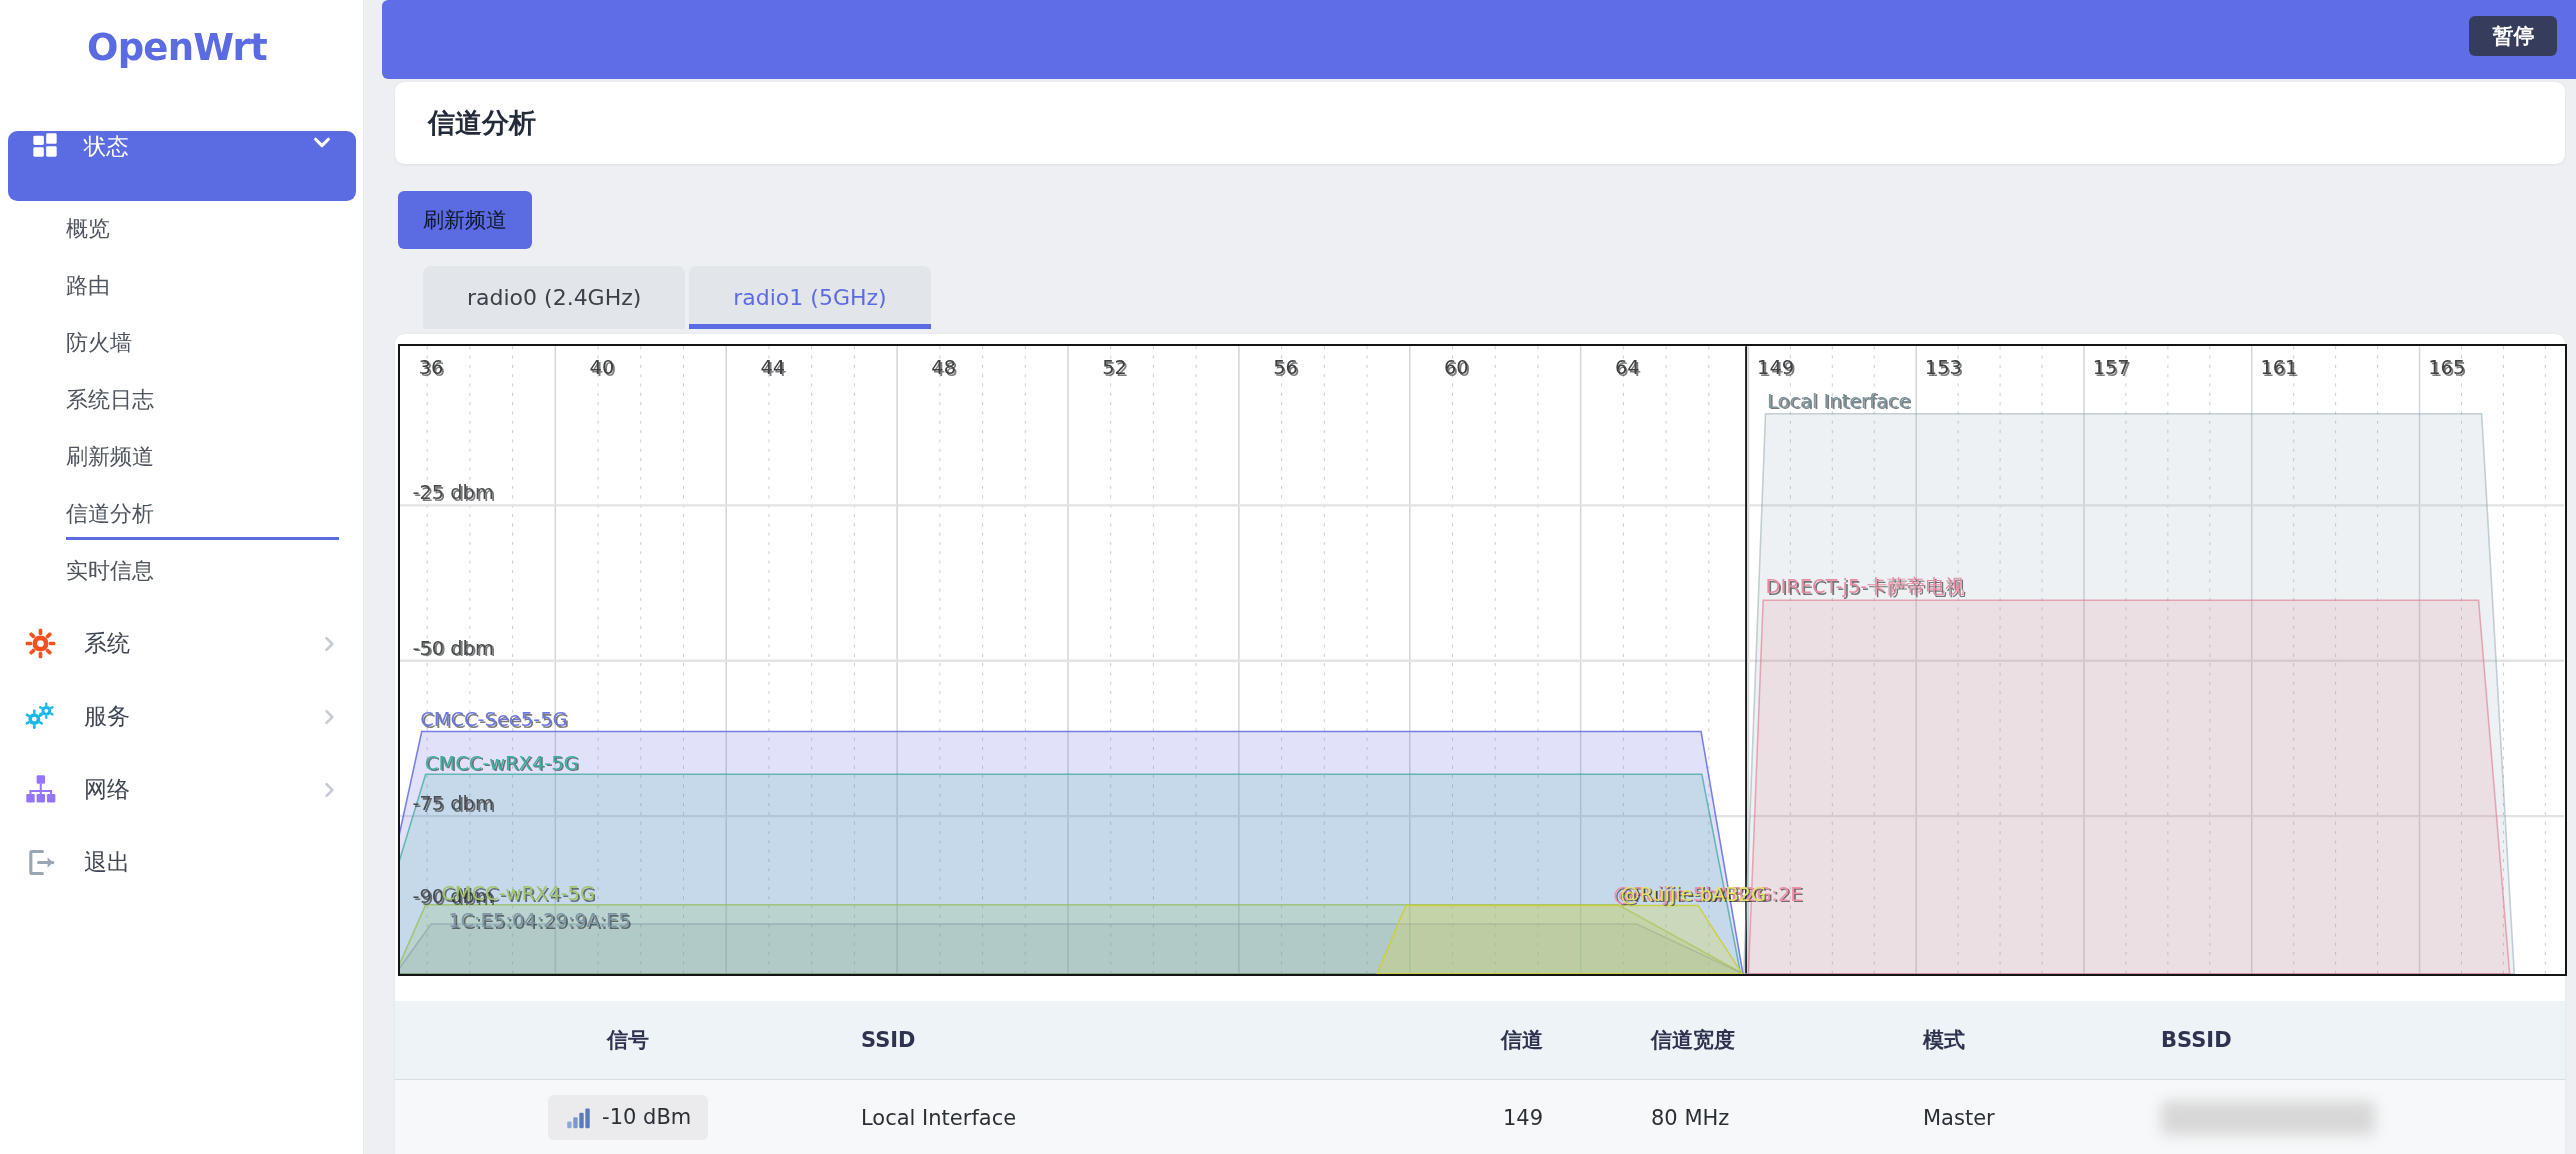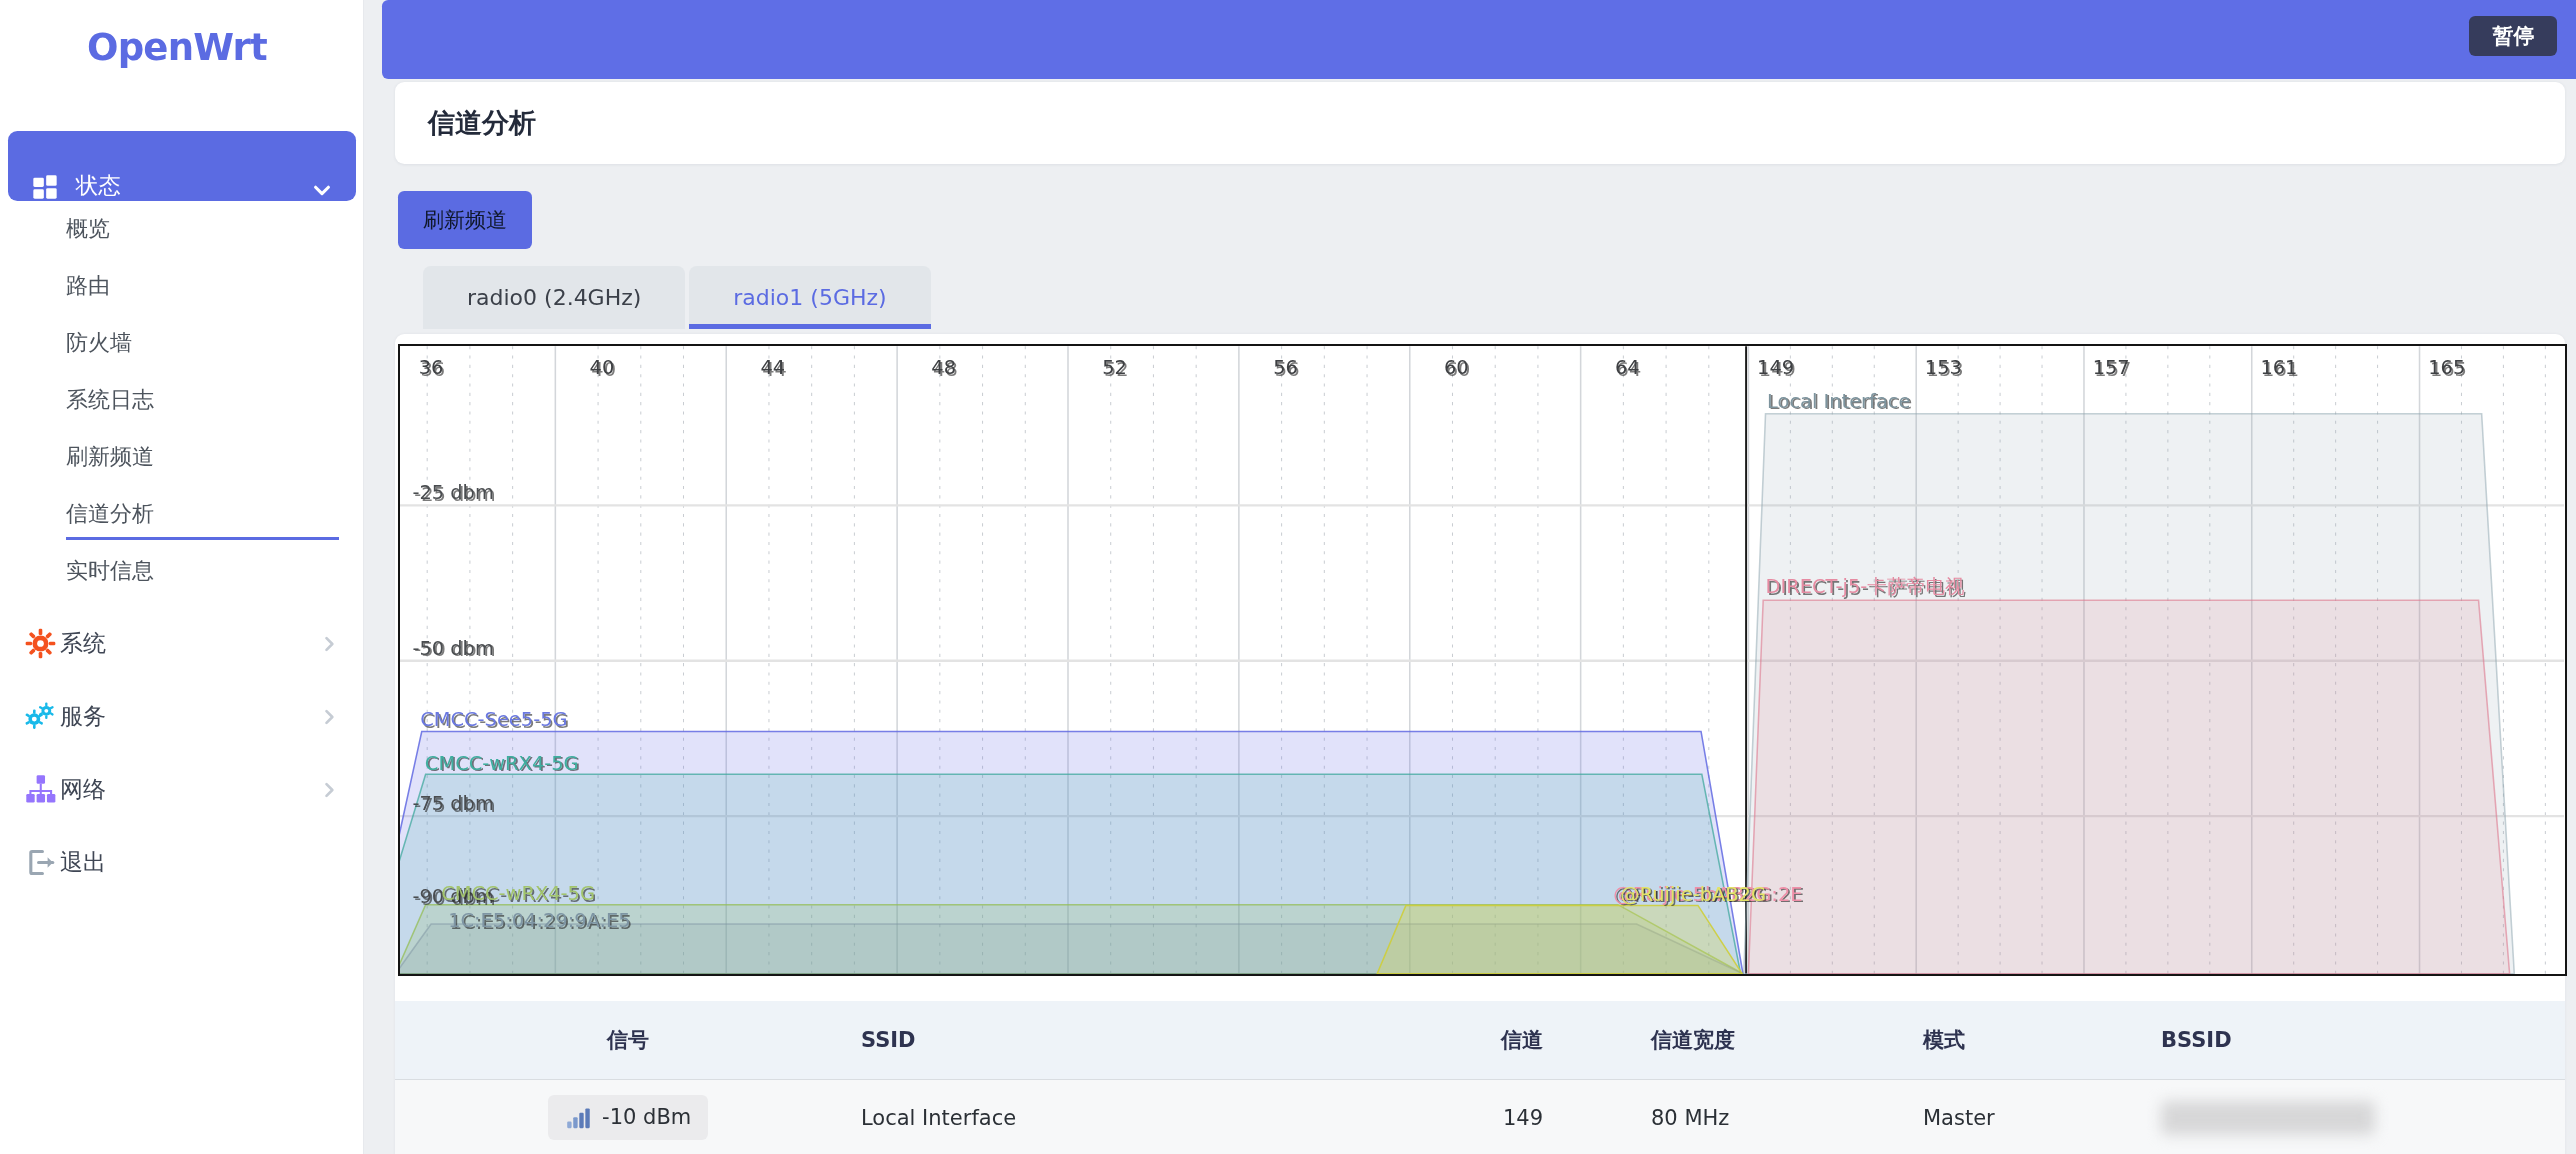--- a/index.html
+++ b/index.html
@@ -2,31 +2,31 @@
 <html style="font-size:12.4px"><head>
 <meta charset="utf-8">
 <style>
   * { margin:0; padding:0; box-sizing:border-box; }
   html,body { width:2576px; height:1154px; }
   body { font-family:"DejaVu Sans","Liberation Sans",sans-serif; background:#edeff2; position:relative; overflow:hidden; }
 
   
   #sidebar { position:absolute; left:0; top:0; width:364px; height:1154px; background:#ffffff; border-right:1.6px solid #e7e9ed; z-index:5; }
   #logo { position:absolute; left:87px; top:26.4px; font-size:37px; font-weight:800; letter-spacing:-0.8px; color:#5b6be2; }
-  .active-item { position:absolute; left:7.8px; top:131px; width:348px; height:70px; background:#5b6be2; border-radius:9.3px; display:flex; align-items:flex-end; color:#fff; cursor:pointer; }
+  .active-item { position:absolute; left:7.8px; top:131px; width:348px; height:70px; background:#5b6be2; border-radius:9.3px; display:flex; align-items:flex-start; color:#fff; cursor:pointer;gap:8px; }
   .active-item .mi { width:28px; height:28px; margin-left:23px; }
   .active-item .lbl { font-size:22.5px; margin-left:17px; }
   .active-item .chev { position:absolute; right:23px; width:22px; height:22px; }
   #submenu { position:absolute; left:0; top:200px; width:364px; }
   .sub-item { position:relative; height:57px; display:flex; align-items:center; padding-left:66px; font-size:22px; color:#4d545d; cursor:pointer; }
   .sub-item .uline { position:absolute; left:66px; bottom:1.6px; width:273px; height:3.1px; background:#5b6be2; }
   #sections { position:absolute; left:0; top:607px; width:364px; }
   .sec-item { position:relative; height:73px; display:flex; align-items:center; cursor:pointer; }
   .sec-item .si { width:31px; height:31px; margin-left:25px; }
-  .sec-item .lbl { font-size:23px; color:#3f4654; margin-left:4px; }
+  .sec-item .lbl { font-size:23px; color:#3f4654; margin-left:28px; }
   .sec-item .chev { position:absolute; right:25px; width:20px; height:20px; color:#c6ccd4; }
 
   
   #topbar { position:absolute; left:382px; top:0; width:2194px; height:79px; background:#5f6ee6; border-radius:6.2px 0 0 6.2px; }
   #pause-btn { position:absolute; right:18.6px; top:15.5px; width:88px; height:40px; background:#363c5c; color:#fff; border:none; border-radius:6.2px; font-size:21px; font-weight:bold; font-family:inherit; cursor:pointer; display:flex; align-items:center; justify-content:center; }
 
   
   #title-card { position:absolute; left:395px; top:82px; width:2170px; height:82px; background:#fff; border-radius:9.3px; box-shadow:0 0.8px 3.1px rgba(30,40,70,.07); display:flex; align-items:center; }
   #page-title { font-size:27px; font-weight:bold; color:#232a3a; margin-left:33px; }
 

